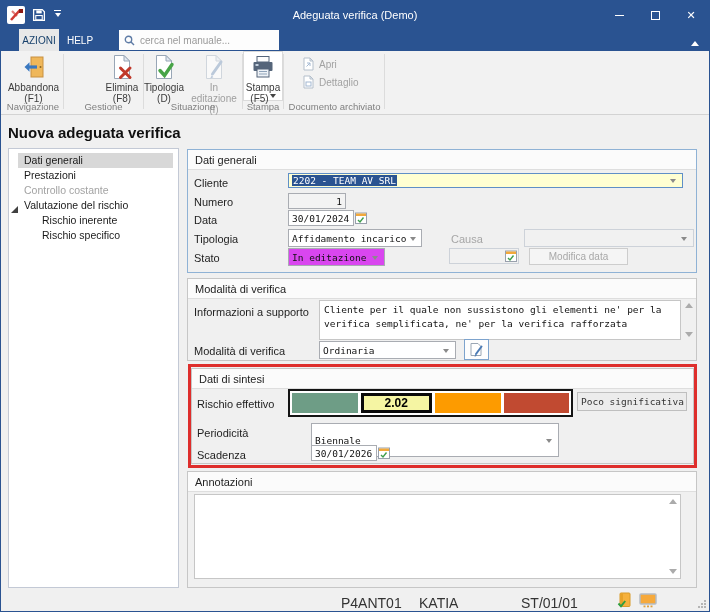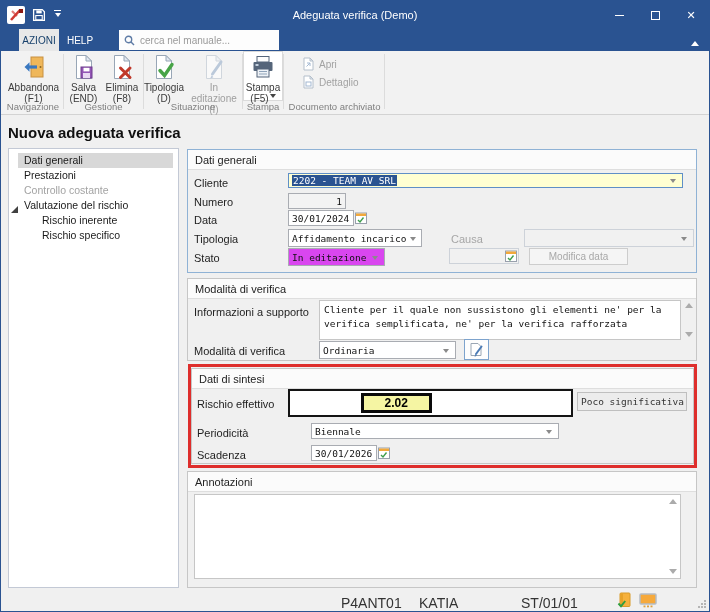--- a/index.html
+++ b/index.html
@@ -92,21 +92,21 @@
            white-space:pre-line; overflow:hidden; }
   .scrollcol { position:absolute; width:12px; display:flex; flex-direction:column; justify-content:space-between;
                align-items:center; padding:2px 0; }
   .tri-up { width:0; height:0; border-left:4px solid transparent; border-right:4px solid transparent;
             border-bottom:5px solid #ababab; }
   .tri-down { width:0; height:0; border-left:4px solid transparent; border-right:4px solid transparent;
               border-top:5px solid #ababab; }
 
   
   .riskbar { position:absolute; left:287px; top:388px; width:285px; height:28px; border:2px solid #141414;
-             background:#fff; display:flex; gap:3px; padding:2px;align-items:center; }
+             background:#fff; display:flex; gap:3px; padding:2px; }
   .riskseg { flex:1; }
   .riskseg-active { border:3px solid #0a0a0a; display:flex; align-items:center; justify-content:center;
                     font-weight:bold; font-size:12px; color:#000; }
 
   
   .red-annot { position:absolute; left:187px; top:363px; width:509px; height:104px;
                border:3px solid #de2e2c; pointer-events:none; z-index:6; }
 
   
   .sb-text { position:absolute; top:594px; font-size:14px; color:#333; }
@@ -180,33 +180,20 @@
         <rect x="10" y="3" width="12" height="20" fill="#efb75a" stroke="#c79040"></rect>
         <circle cx="19.5" cy="13" r="1" fill="#8a6420"></circle>
         <path d="M16 13 H8" stroke="#3a78c0" stroke-width="3.2"></path>
         <path d="M8.5 8.2 L3.5 13 l5 4.8 z" fill="#3a78c0"></path>
       </svg>
     </div>
     <div>Abbandona</div>
     <div>(F1)</div>
   </div>
 
-  <div class="rbtn" style="left:64px;width:37px">
-    <div class="ric">
-      <svg width="24" height="26" viewBox="0 0 24 26">
-        <path d="M4.5 1.5 H14 l5.5 5.5 V24.5 H4.5 z" fill="#fff" stroke="#98a6b6"></path>
-        <path d="M14 1.5 V7 h5.5 z" fill="#e3e9f2" stroke="#98a6b6"></path>
-        <rect x="9" y="13" width="11" height="11" fill="#9355b5" stroke="#6d3b8c"></rect>
-        <rect x="11.5" y="13.8" width="6" height="3.6" fill="#fff"></rect>
-        <rect x="11" y="19" width="7" height="5" fill="#e8d8f2"></rect>
-      </svg>
-    </div>
-    <div>Salva</div>
-    <div>(END)</div>
-  </div>
 
   <div class="rbtn" style="left:101px;width:40px">
     <div class="ric">
       <svg width="24" height="26" viewBox="0 0 24 26">
         <path d="M4.5 1.5 H14 l5.5 5.5 V24.5 H4.5 z" fill="#fff" stroke="#98a6b6"></path>
         <path d="M14 1.5 V7 h5.5 z" fill="#e3e9f2" stroke="#98a6b6"></path>
         <path d="M10.5 14 L20 23.5 M20 14 L10.5 23.5" stroke="#c0392b" stroke-width="3" stroke-linecap="round"></path>
       </svg>
     </div>
     <div>Elimina</div>
@@ -379,21 +366,21 @@
     </div>
     <div class="riskseg" style="background: rgb(253, 155, 0);"></div>
     <div class="riskseg" style="background: rgb(193, 74, 49);"></div>
   </div>
   <div class="tfield" style="left:576px;top:391px;width:110px;height:19px;background:#ececec;border-color:#bfbfbf;color:#333">
     <span>Poco significativa</span>
     <span class="ddarrow ddarrow-flat"></span>
   </div>
 
   <div class="flabel" style="left:196px;top:426px">Periodicità</div>
-  <div class="tfield" style="left:310px;top:422px;width:248px;height:16px">
+  <div class="tfield" style="left:310px;top:422px;width:248px;height:34px">
     <span>Biennale</span>
     <span class="ddarrow ddarrow-flat"></span>
   </div>
 
   <div class="flabel" style="left:196px;top:448px">Scadenza</div>
   <div class="tfield" style="left:310px;top:444px;width:66px;height:16px">
     <span>30/01/2026</span>
   </div>
   <svg class="cal" style="left:377px;top:446px" viewBox="0 0 12 12">
     <rect x="0.5" y="1" width="11" height="10.5" fill="#fff" stroke="#98a0ac"></rect>

